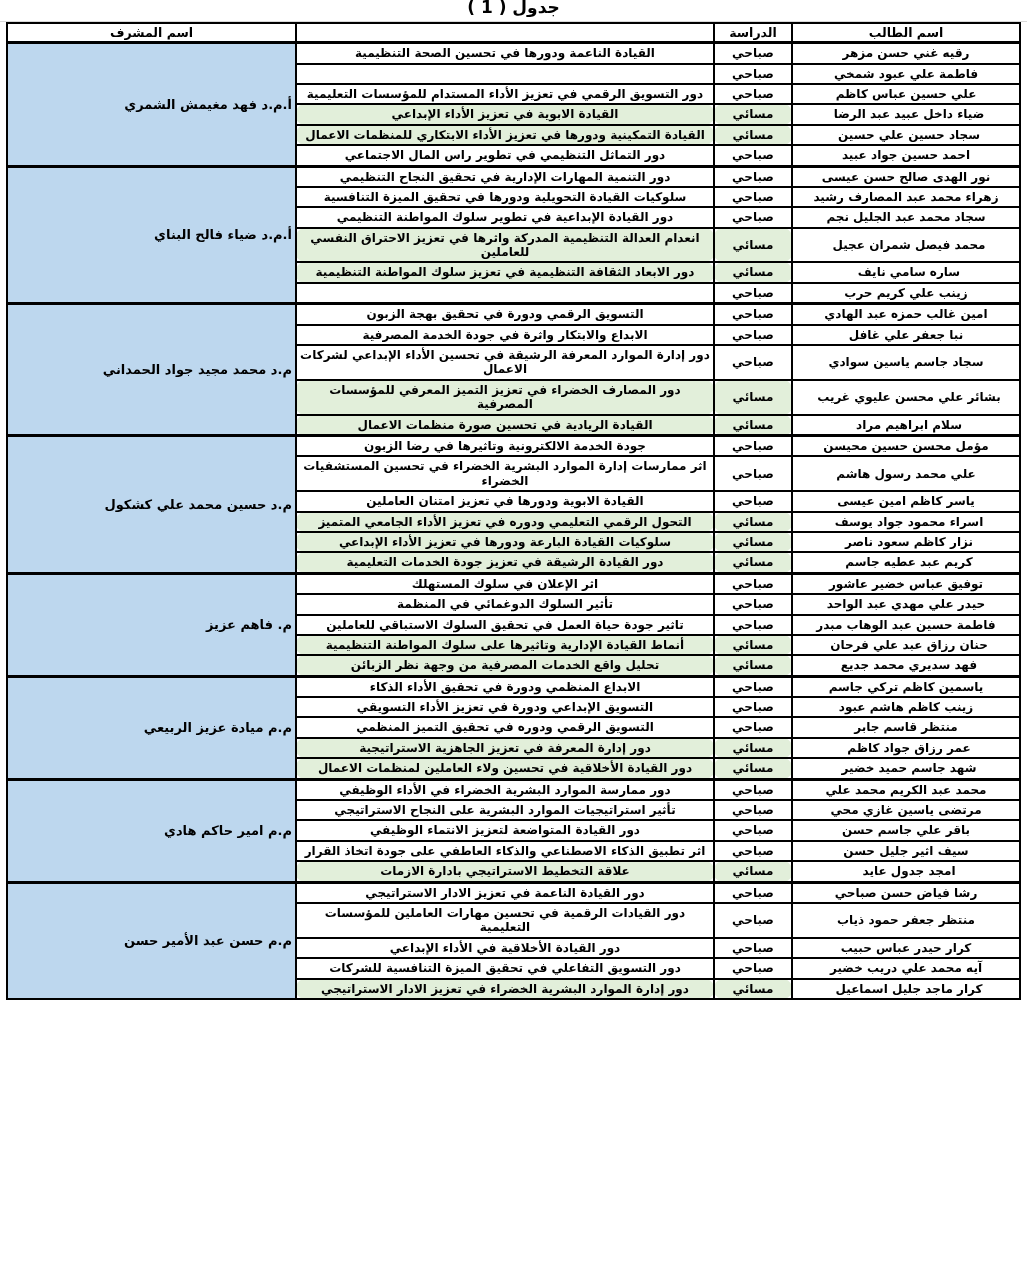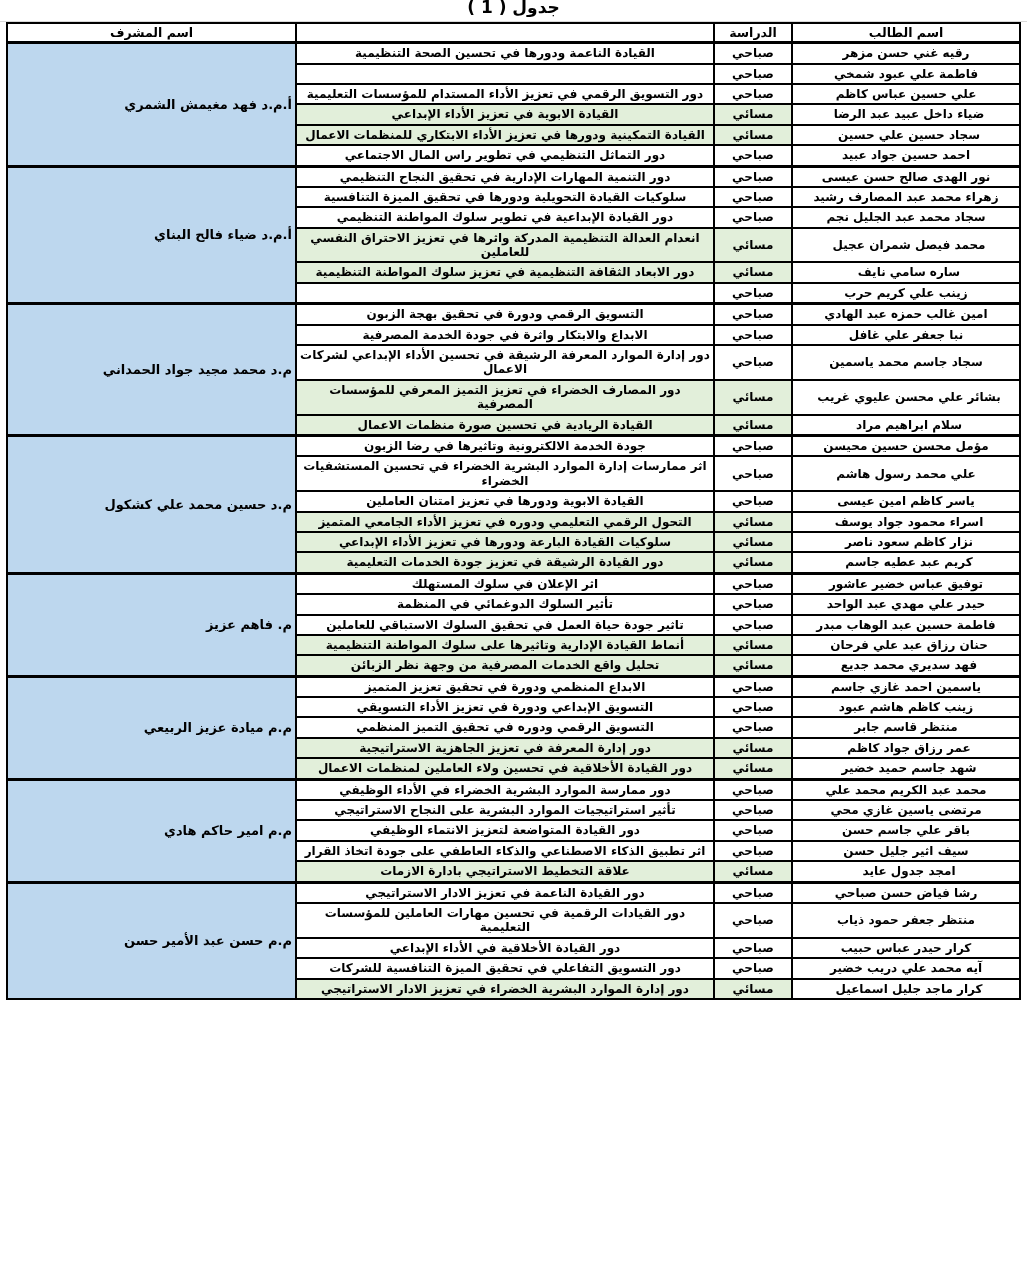--- a/index.html
+++ b/index.html
@@ -44,20 +44,21 @@
     overflow:hidden;
   }
   thead th{height:17px;font-size:12.5px;padding:1px 12px;background:#fff;}
   td.supervisor{
     background:var(--blue);
     font-size:13px;
     text-align:right;
   }
   tr.evening td.thesis, tr.evening td.study{
     background:var(--green);
+    border-radius:9px;
   }
   tr.group-start td{border-top:3px solid var(--border);}
   td.student, td.study, td.thesis{background:#fff;}
   tr.evening td.student{background:#fff;padding-left:9px;}
 </style>
 </head>
 <body>
 
 <div class="page">
   <div class="doc-title">جدول ( 1 )</div>
@@ -145,21 +146,21 @@
           <td class="study">صباحي</td>
           <td class="thesis">التسويق الرقمي ودورة في تحقيق بهجة الزبون</td>
           <td class="supervisor" rowspan="5">م.د محمد مجيد جواد الحمداني</td>
         </tr>
         <tr>
           <td class="student">نبا جعفر علي غافل</td>
           <td class="study">صباحي</td>
           <td class="thesis">الابداع والابتكار واثرة في جودة الخدمة المصرفية</td>
         </tr>
         <tr>
-          <td class="student">سجاد جاسم محمد ياسمين</td>
+          <td class="student">سجاد جاسم ياسين سوادي</td>
           <td class="study">صباحي</td>
           <td class="thesis">دور إدارة الموارد المعرفة الرشيقة في تحسين الأداء الإبداعي لشركات الاعمال</td>
         </tr>
         <tr class="evening">
           <td class="student">بشائر علي محسن عليوي غريب</td>
           <td class="study">مسائي</td>
           <td class="thesis">دور المصارف الخضراء في تعزيز التميز المعرفي للمؤسسات المصرفية</td>
         </tr>
         <tr class="evening">
           <td class="student">سلام ابراهيم مراد</td>
@@ -217,23 +218,23 @@
           <td class="student">حنان رزاق عبد علي فرحان</td>
           <td class="study">مسائي</td>
           <td class="thesis">أنماط القيادة الإدارية وتاثيرها على سلوك المواطنة التنظيمية</td>
         </tr>
         <tr class="evening">
           <td class="student">فهد سديري محمد جديع</td>
           <td class="study">مسائي</td>
           <td class="thesis">تحليل واقع الخدمات المصرفية من وجهة نظر الزبائن</td>
         </tr>
         <tr class="group-start">
-          <td class="student">ياسمين احمد غازي جاسم</td>
-          <td class="study">صباحي</td>
-          <td class="thesis">الابداع المنظمي ودورة في تحقيق تعزيز المتميز</td>
+          <td class="student">ياسمين كاظم تركي جاسم</td>
+          <td class="study">صباحي</td>
+          <td class="thesis">الابداع المنظمي ودورة في تحقيق الأداء الذكاء</td>
           <td class="supervisor" rowspan="5">م.م ميادة عزيز الربيعي</td>
         </tr>
         <tr>
           <td class="student">زينب كاظم هاشم عبود</td>
           <td class="study">صباحي</td>
           <td class="thesis">التسويق الإبداعي ودورة في تعزيز الأداء التسويقي</td>
         </tr>
         <tr>
           <td class="student">منتظر قاسم جابر</td>
           <td class="study">صباحي</td>

